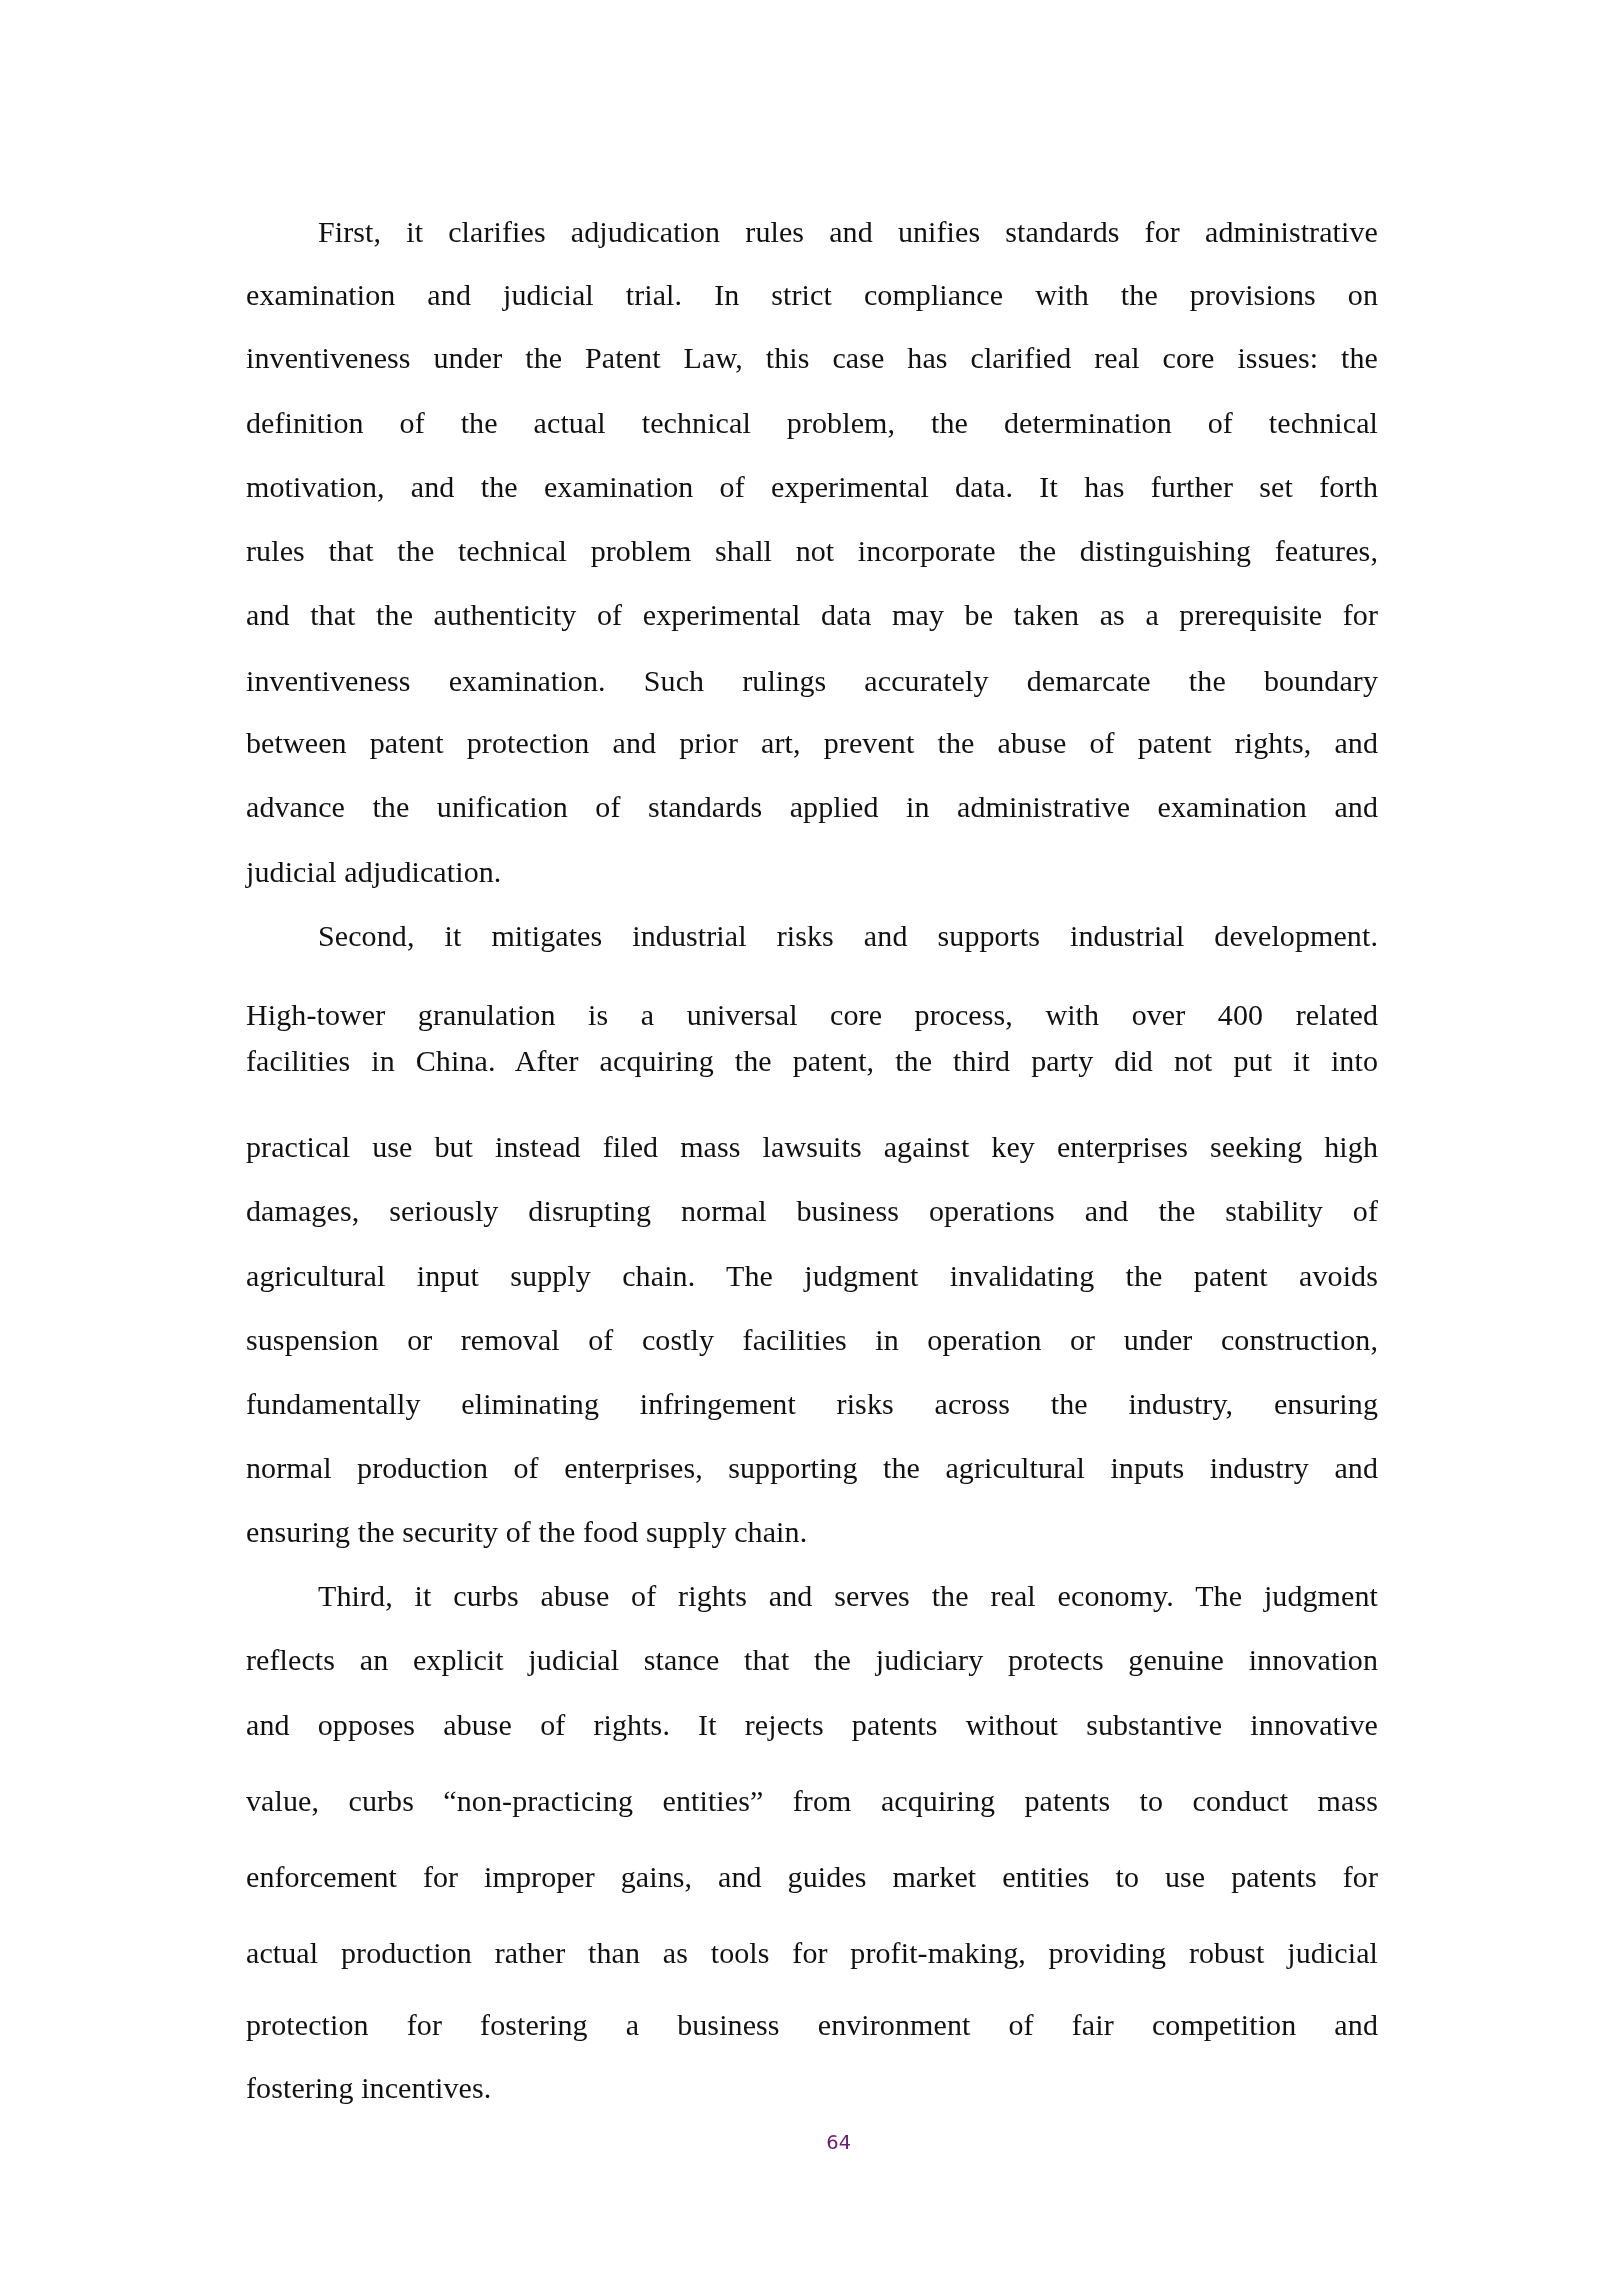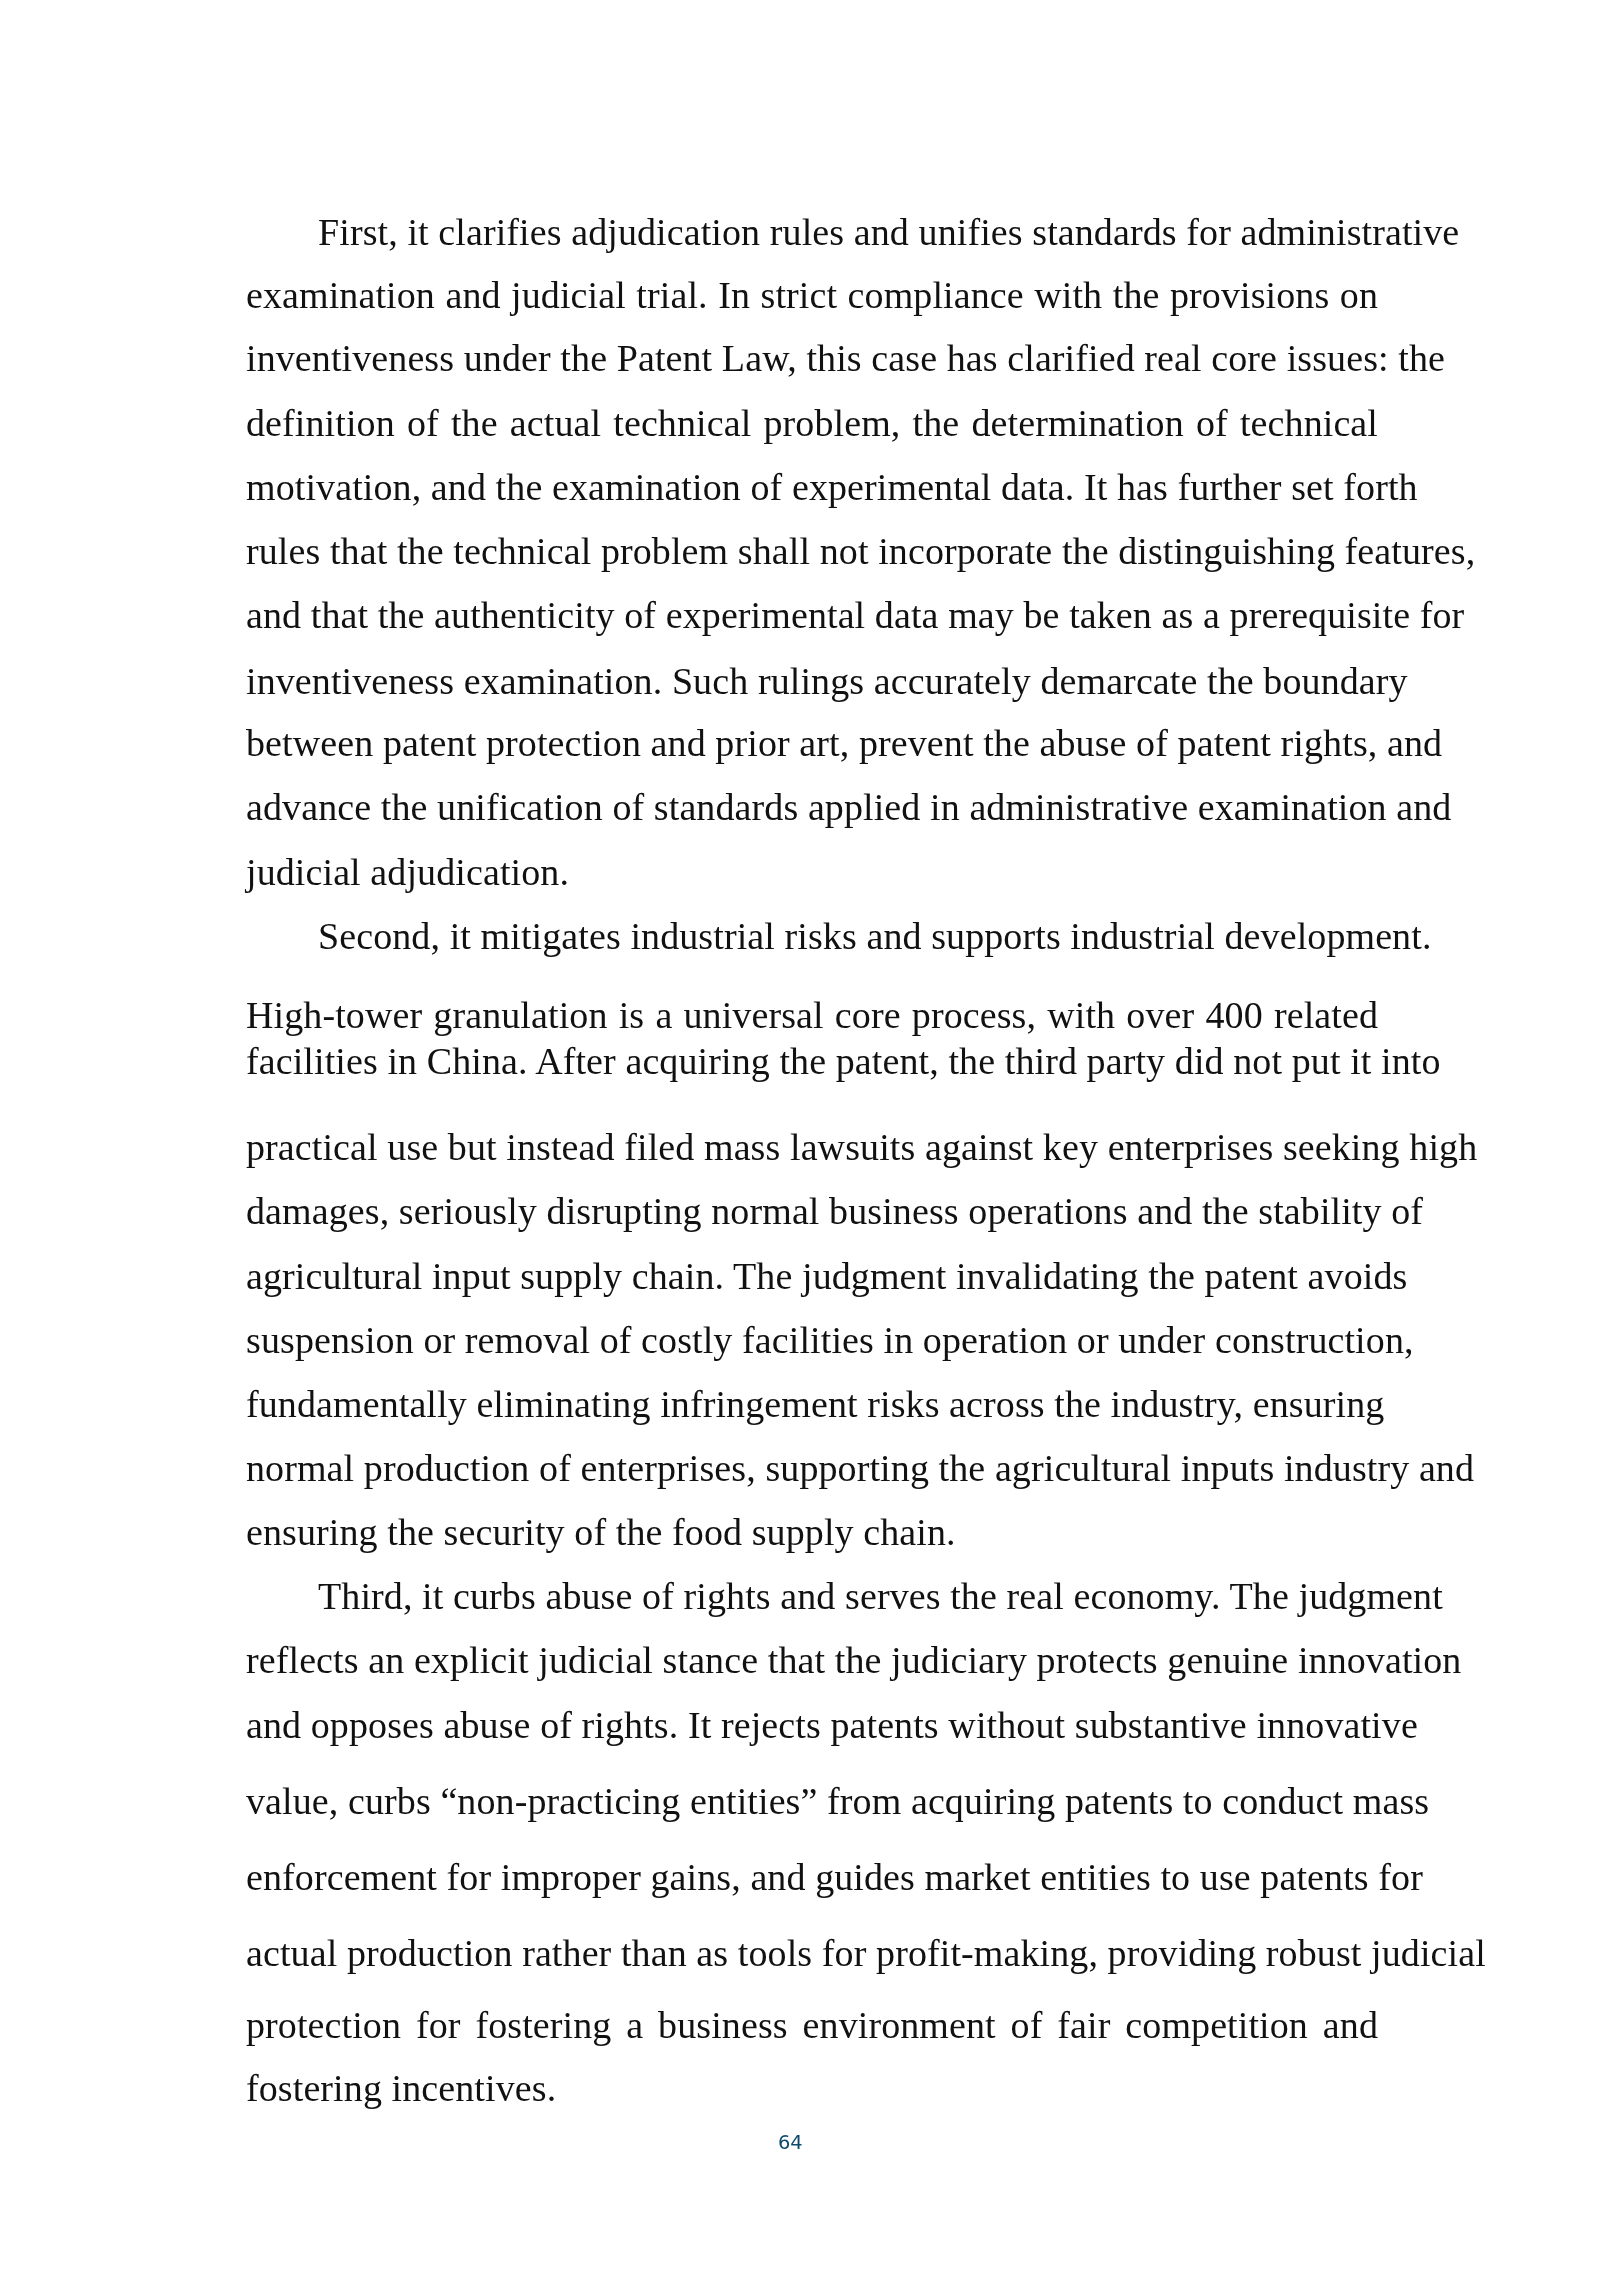--- a/index.html
+++ b/index.html
@@ -5,40 +5,40 @@
   html, body { margin: 0; padding: 0; background: #ffffff; }
   body { width: 1623px; height: 2295px; position: relative; overflow: hidden; }
   .page { position: absolute; left: 0; top: 0; width: 1623px; height: 2295px; background: #ffffff; }
   .line {
     position: absolute;
     left: 246px;
     width: 1132px;
     height: 42px;
     line-height: 42px;
     font-family: "Liberation Serif", "DejaVu Serif", serif;
-    font-size: 38px;
+    font-size: 30px;
     color: #111111;
     white-space: nowrap;
     text-align: justify;
     text-align-last: justify;
     letter-spacing: 0.1px;
   }
   .line.first { left: 318px; width: 1060px; }
   .line.last { text-align-last: left; }
   .page-number {
     position: absolute;
     left: 778px;
     width: 73px;
     top: 2128px;
     height: 29px;
     line-height: 29px;
-    text-align: left;
+    text-align: right;
     font-family: "DejaVu Sans", "Liberation Sans", sans-serif;
     font-size: 19.4px;
-    color: #0c4a6e;
+    color: #701a75;
   }
 </style>
 </head>
 <body>
 
 <div class="page">
   <div id="body-text">
       <div>
         <div class="line first" style="top: 211px;">First, it clarifies adjudication rules and unifies standards for administrative</div>
         <div class="line" style="top: 274px;">examination and judicial trial. In strict compliance with the provisions on</div>

